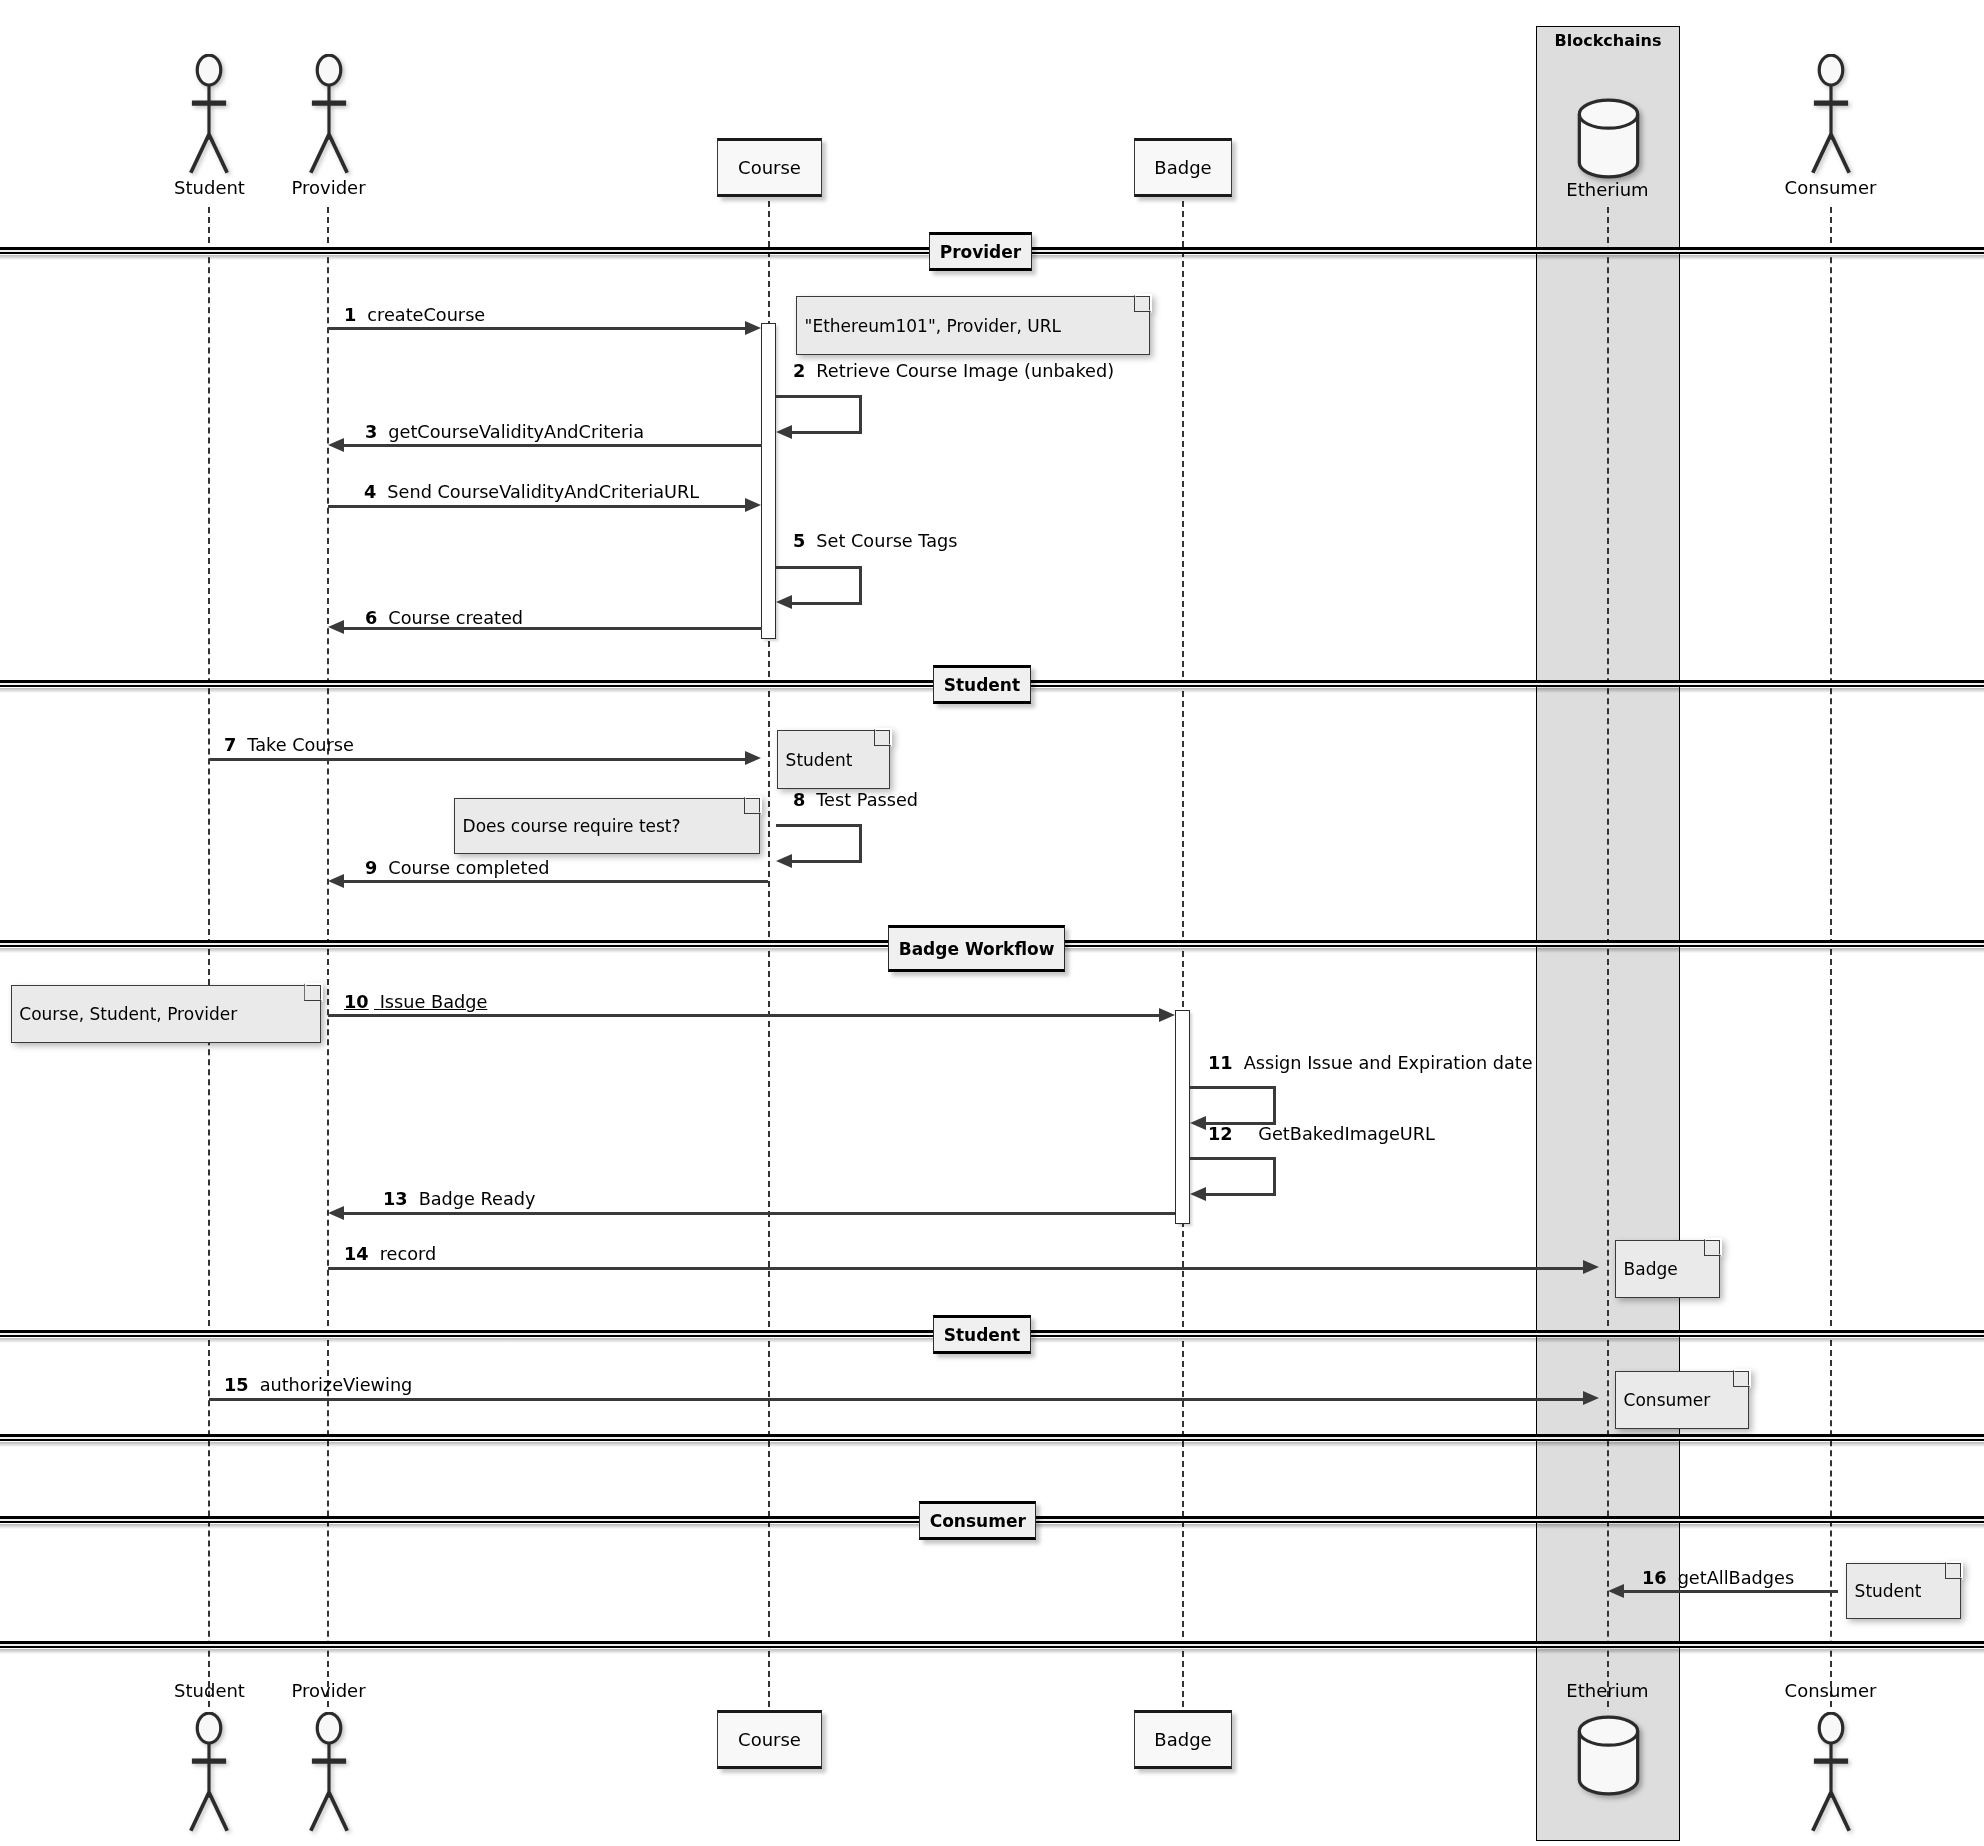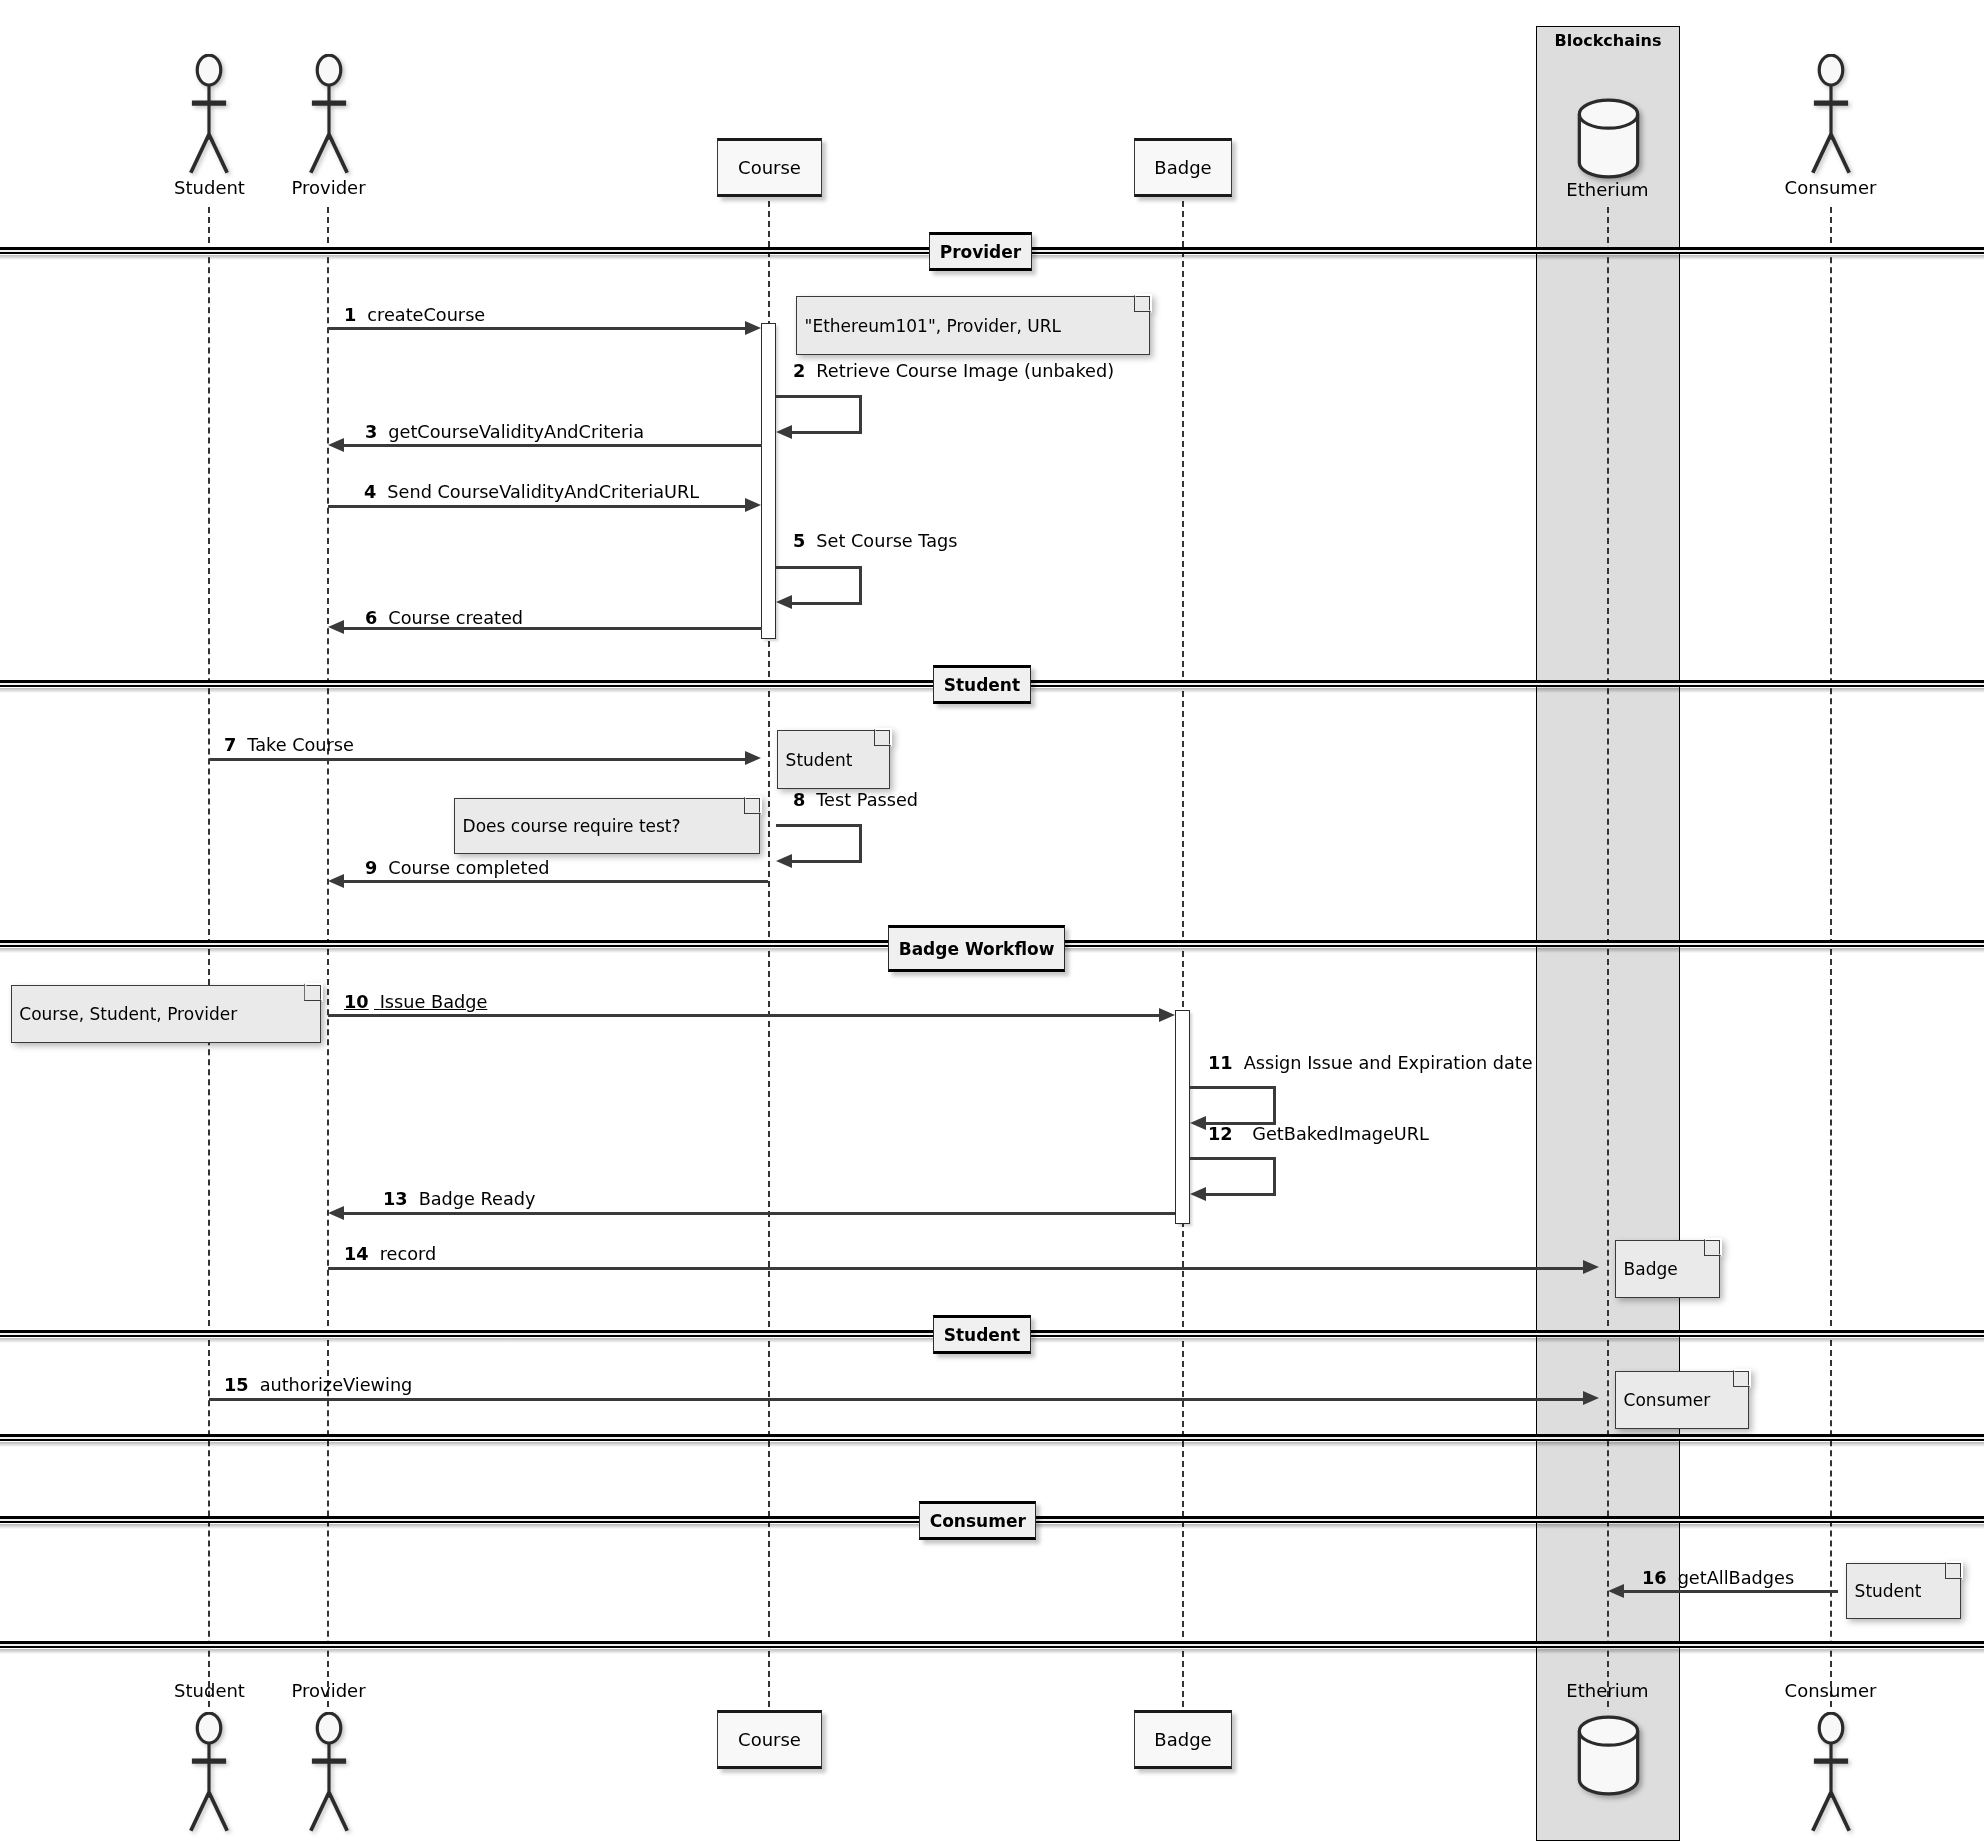--- a/index.html
+++ b/index.html
@@ -370,21 +370,21 @@
     <span>Assign Issue and Expiration date</span>
   </div>
   <div class="self-loop" style="left:1190px;top:1086px;width:86px;height:39px;">
     <div class="t" style="width:86px;"></div>
     <div class="r" style="left:83px;height:39px;"></div>
     <div class="b" style="top:36px;width:70px;left:16px;"></div>
   </div>
   <div class="arrow-l" style="left:1190px;top:1116px;"></div>
 
   <div class="msg-label" style="left:1208px;top:1124px;">
-    <b style="margin-right: 14px; text-align: right;">12</b>
+    <b style="margin-right: 20px; text-align: right;">12</b>
     <span>GetBakedImageURL</span>
   </div>
   <div class="self-loop" style="left:1190px;top:1157px;width:86px;height:39px;">
     <div class="t" style="width:86px;"></div>
     <div class="r" style="left:83px;height:39px;"></div>
     <div class="b" style="top:36px;width:70px;left:16px;"></div>
   </div>
   <div class="arrow-l" style="left:1190px;top:1187px;"></div>
 
   <div class="msg-label" style="left:383px;top:1189px;">

